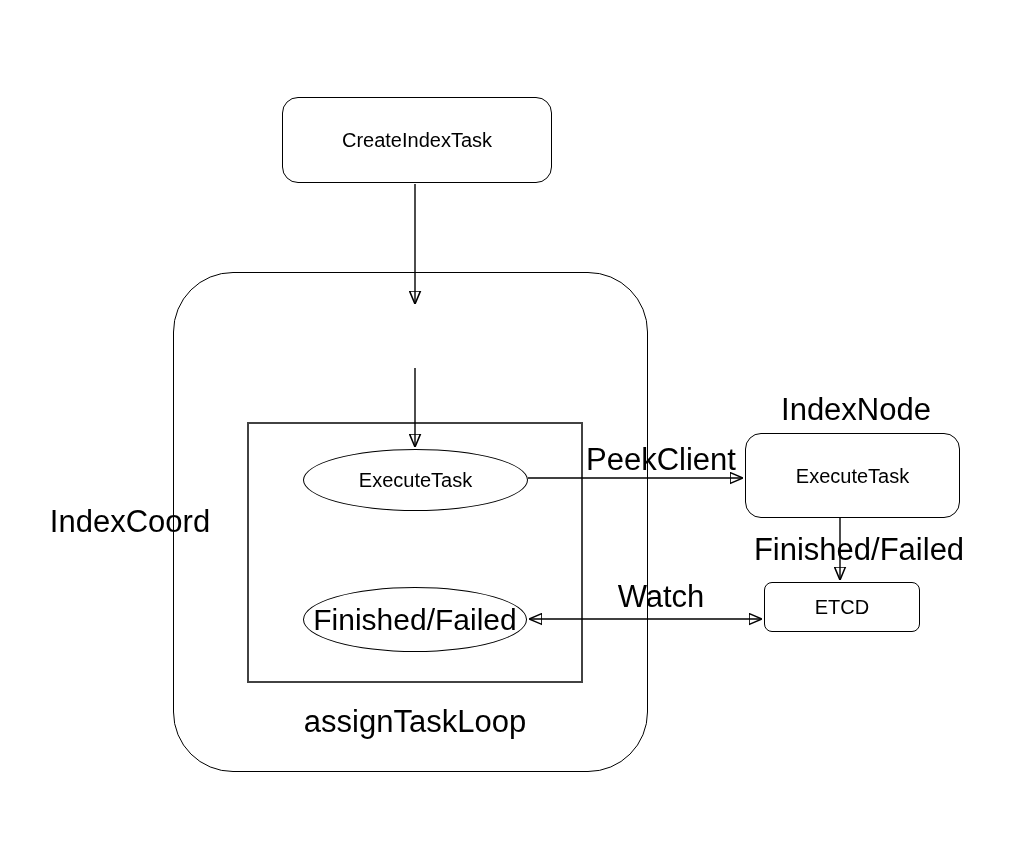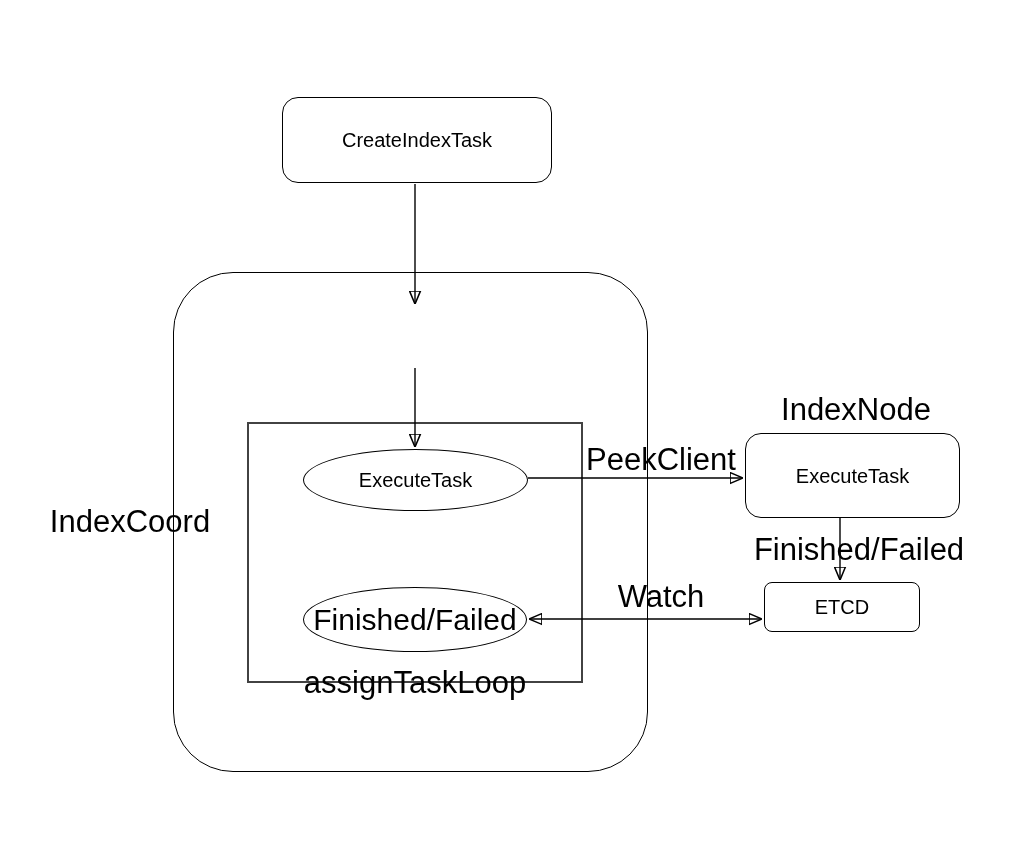--- a/index.html
+++ b/index.html
@@ -62,21 +62,21 @@
   .lbl {
     position: absolute;
     transform: translate(-50%, -50%);
     font-size: 31px;
     line-height: 1.15;
     white-space: nowrap;
   }
   .lbl-rootcoord      { left: 417px; top: 65px;  }
   .lbl-indexcoord     { left: 90px;  top: 522px; margin-left: 40px; }
   .lbl-indexnode      { left: 856px; top: 410px; }
-  .lbl-assigntaskloop { left: 415px; top: 683px; }
+  .lbl-assigntaskloop { left: 415px; top: 722px; }
   .lbl-peekclient     { left: 661px; top: 460px; }
   .lbl-finishedfailed { left: 859px; top: 550px; }
   .lbl-watch          { left: 646px; top: 597px; margin-left: 15px; }
 
   .edges-layer {
     position: absolute;
     left: 0; top: 0;
     width: 1014px; height: 848px;
     pointer-events: none;
   }

